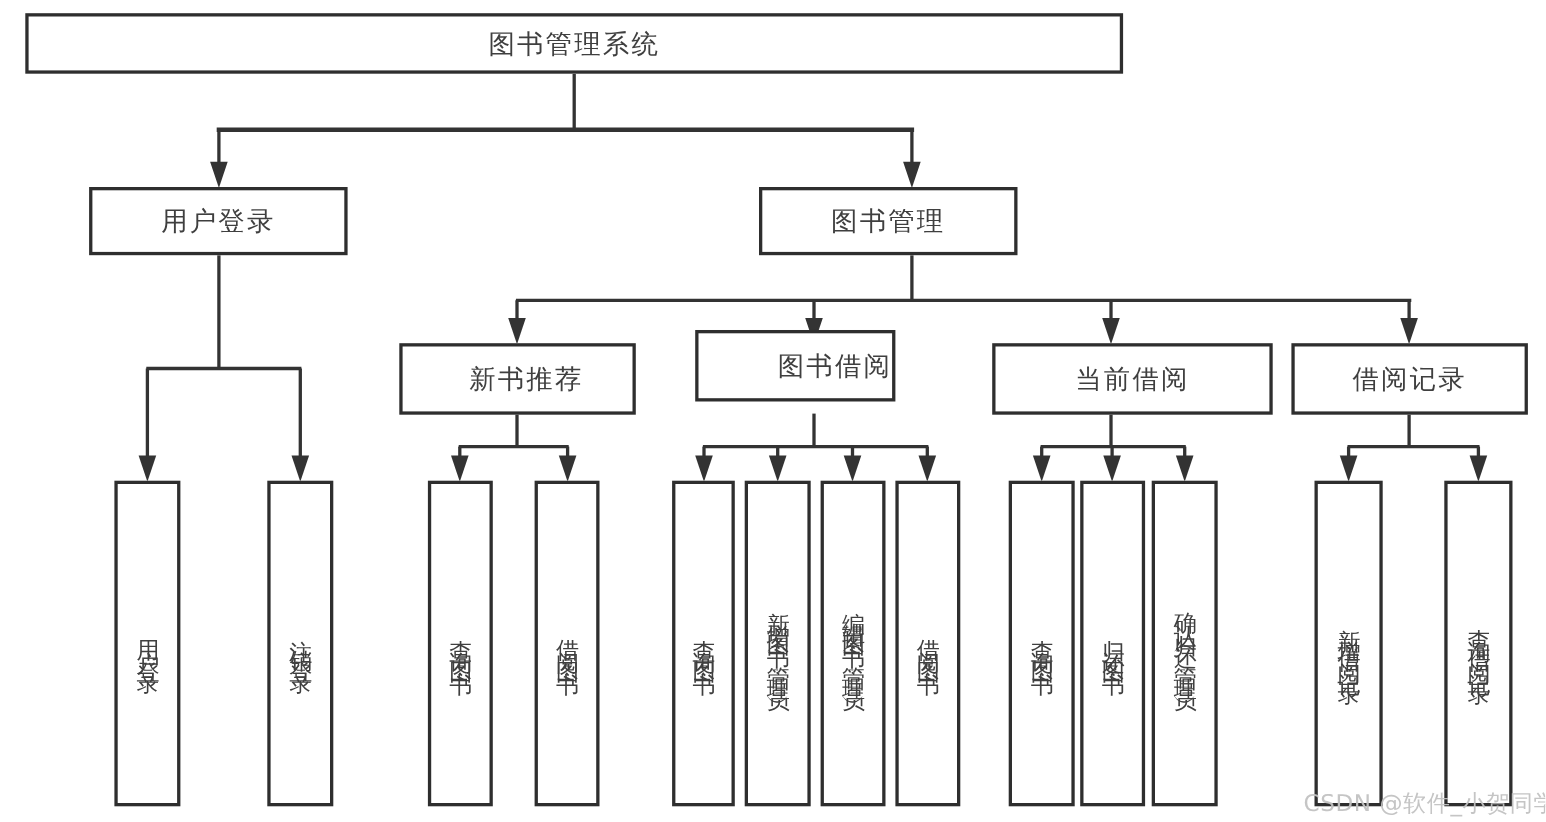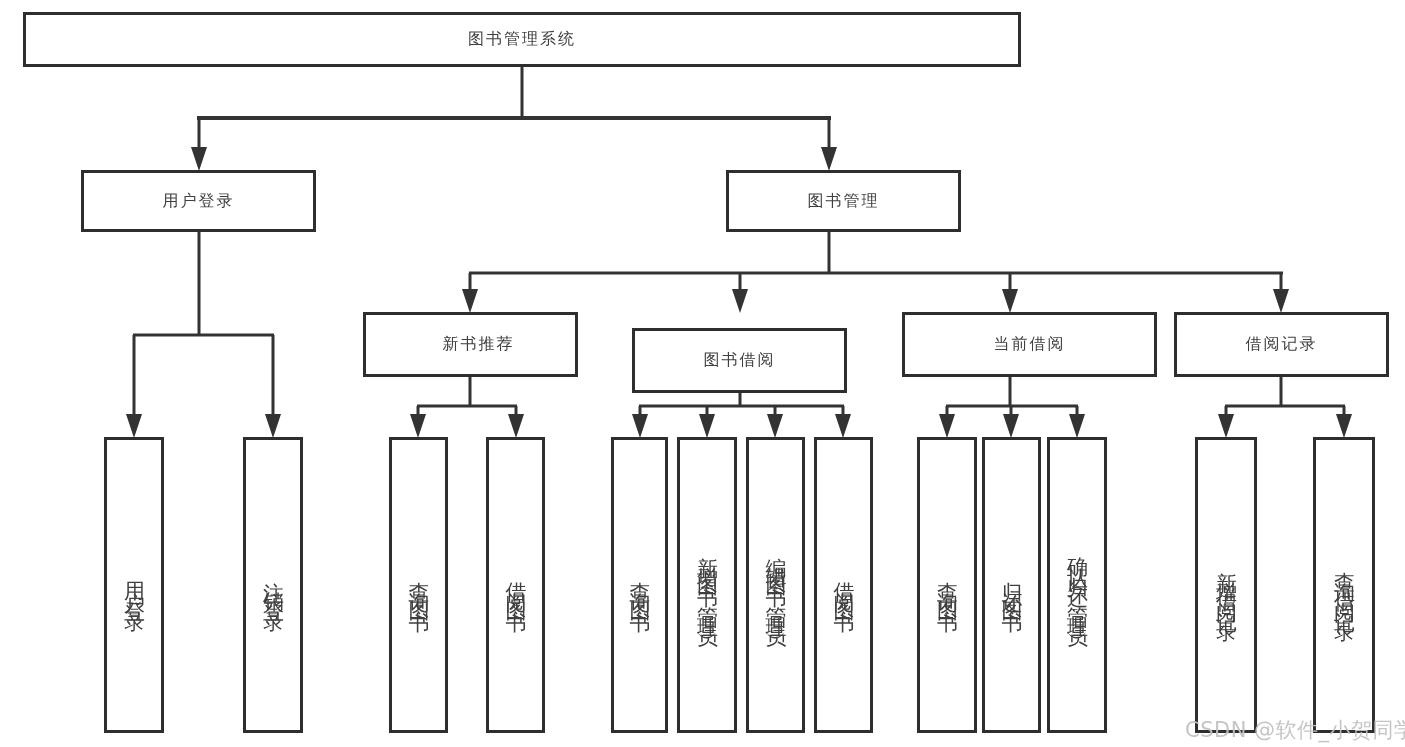--- a/index.html
+++ b/index.html
@@ -5,21 +5,21 @@
   html,body{margin:0;padding:0;background:#fff;}
   .canvas{
     position:relative;width:1405px;height:747px;background:var(--background,#fff);
     font-family:"DejaVu Sans",sans-serif;color:var(--text,#3f3f3f);overflow:hidden;
   }
   svg.connectors{position:absolute;left:0;top:0;color:var(--line,#333333);}
   .box{
     position:absolute;box-sizing:border-box;background:#fff;
     border:3px solid var(--border,#2e2e2e);
     display:flex;align-items:center;justify-content:center;
-    font-size:16px;letter-spacing:2px;white-space:nowrap;
+    font-size:24px;letter-spacing:2px;white-space:nowrap;
   }
   .vbox{
     position:absolute;box-sizing:border-box;background:#fff;
     border:3px solid var(--border,#2e2e2e);
     display:flex;align-items:center;justify-content:center;
     font-size:21px;
   }
   .vbox span{
     writing-mode:vertical-rl;letter-spacing:10px;line-height:1;
   }
@@ -100,28 +100,28 @@
     </g>
   </svg>
 
   <div class="box" style="left:23px;top:12px;width:998px;height:55px;">
     <span>图书管理系统</span>
   </div>
 
   <div class="box" style="left:81px;top:170px;width:235px;height:62px;">
     <span>用户登录</span>
   </div>
-  <div class="box" style="left:726px;top:170px;width:235px;height:62px;">
+  <div class="box" style="left:690px;top:170px;width:235px;height:62px;">
     <span>图书管理</span>
   </div>
 
   <div class="box" style="left:363px;top:312px;width:215px;height:65px;padding-left:16px;">
     <span>新书推荐</span>
   </div>
-  <div class="box" style="left:632px;top:328px;width:215px;height:65px;">
+  <div class="box" style="left:632px;top:300px;width:182px;height:65px;justify-content:flex-end;">
     <span>图书借阅</span>
   </div>
   <div class="box" style="left:902px;top:312px;width:255px;height:65px;">
     <span>当前借阅</span>
   </div>
   <div class="box" style="left:1174px;top:312px;width:215px;height:65px;font-family:Liberation Serif, serif;">
     <span>借阅记录</span>
   </div>
 
   <div class="vbox" style="left:104px;top:437px;width:60px;height:296px;">

